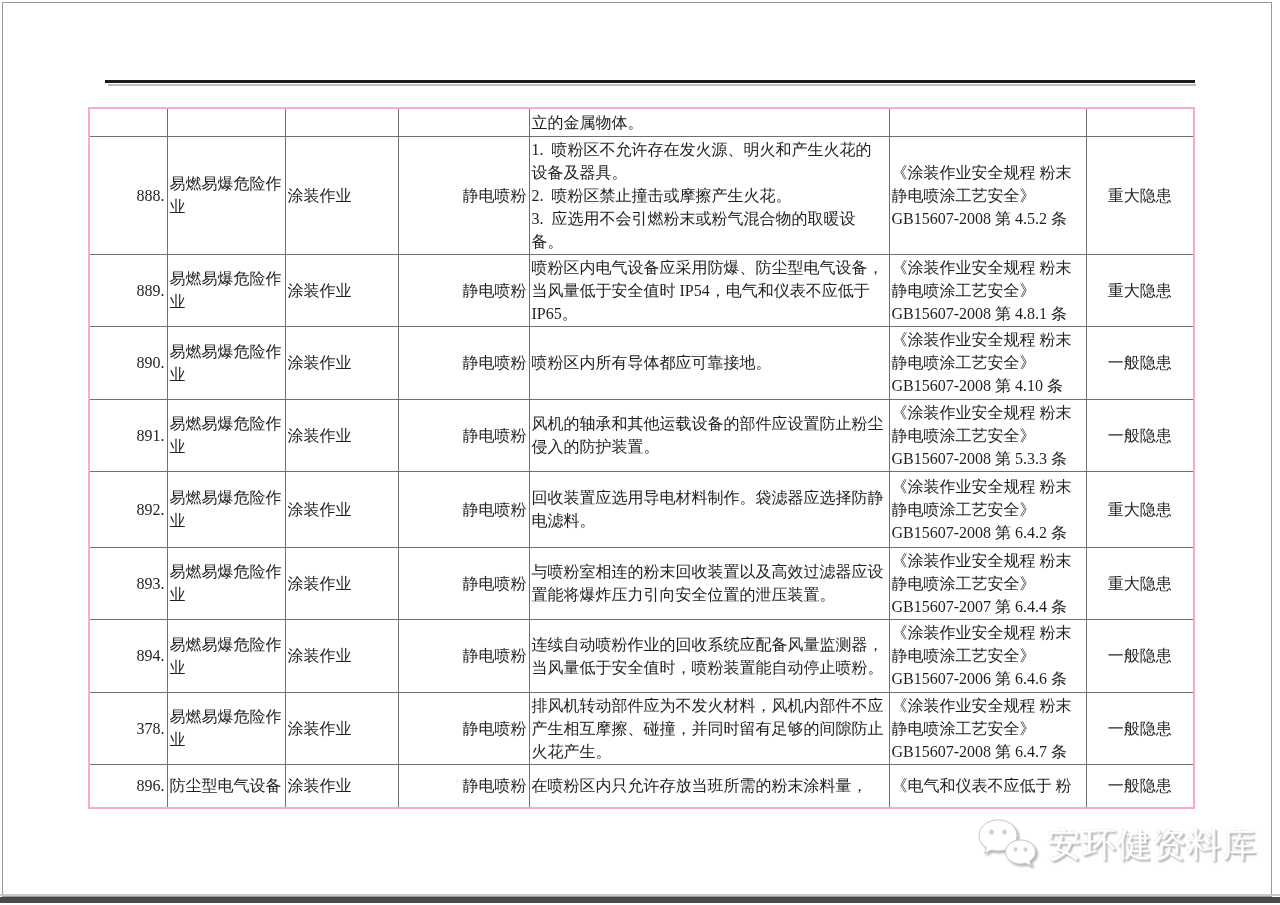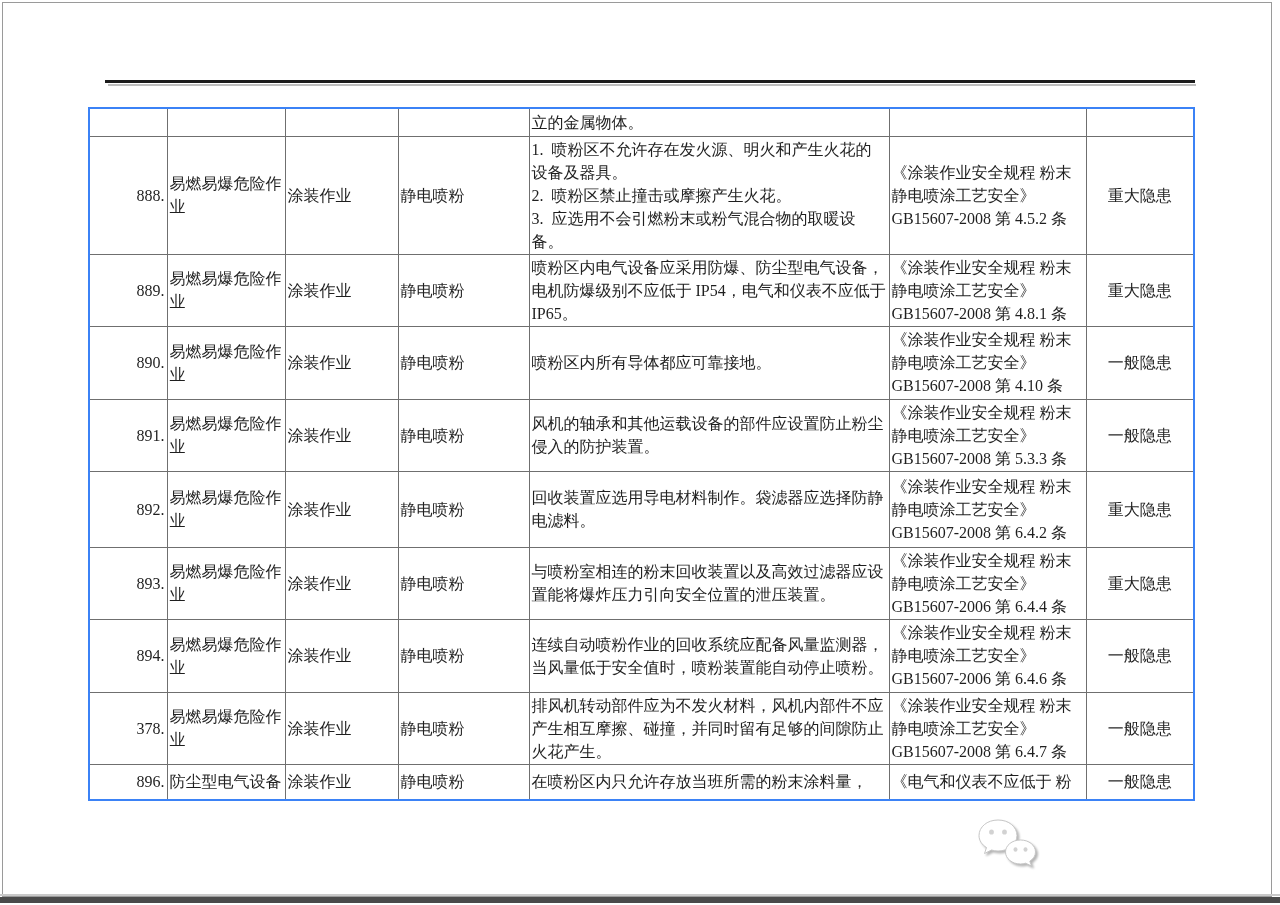--- a/index.html
+++ b/index.html
@@ -12,28 +12,28 @@
   .bottom-band{position:absolute;left:0;top:897px;width:1280px;height:6px;background:#4a4a4a;}
   .bottom-band-light{position:absolute;left:0;top:894px;width:1280px;height:2px;background:#c9c9c9;}
 
   
   .rule-main{position:absolute;left:105px;top:80px;width:1090px;height:3px;background:#1b1b1b;}
   .rule-shadow{position:absolute;left:108px;top:84px;width:1088px;height:2px;background:#bdbdbd;}
 
   
   table.doc{position:absolute;left:88px;top:107px;width:1105px;
             border-collapse:collapse;table-layout:fixed;
-            border:2px solid #3b82f6;font-family:Liberation Serif, serif;}
+            border:2px solid #f9a8d4;font-family:Liberation Serif, serif;}
   table.doc td{border:1px solid #6f6f6f;vertical-align:middle;
                font-size:16px;line-height:23px;overflow:hidden;
                padding:1px 2px;word-break:break-word;}
   td.row-number-cell{text-align:right;}
   td.category-cell{padding:1px 4px 1px 14px;}
   td.operation-cell{padding-left:15px;}
-  td.process-cell{padding-left:12px;}
+  td.process-cell{padding-left:12px;text-align:right;}
   td.content-cell{padding:2px 2px 2px 6px;white-space:pre-wrap;line-height:23px;}
   td.basis-cell{padding:2px 2px 2px 6px;line-height:22px;}
   td.level-cell{text-align:center;margin-left:20px;}
 
   
   .watermark{position:absolute;left:975px;top:816px;display:flex;align-items:center;}
   .watermark svg{filter:drop-shadow(2px 2px 1px #b5b5b5);}
   .watermark-text{margin-left:8px;font-size:34px;letter-spacing:1px;color:#ffffff;
                   font-family:"Liberation Sans","DejaVu Sans",sans-serif;
                   text-shadow:1px 1px 0 #d8d8d8,2px 2px 2px #9e9e9e,-1px -1px 0 #f2f2f2;}
@@ -74,21 +74,21 @@
 2.  喷粉区禁止撞击或摩擦产生火花。
 3.  应选用不会引燃粉末或粉气混合物的取暖设备。</td>
         <td class="basis-cell">《涂装作业安全规程 粉末静电喷涂工艺安全》 GB15607-2008 第 4.5.2 条</td>
         <td class="level-cell">重大隐患</td>
       </tr>
       <tr style="height: 72px;">
         <td class="row-number-cell">889.</td>
         <td class="category-cell">易燃易爆危险作业</td>
         <td class="operation-cell">涂装作业</td>
         <td class="process-cell">静电喷粉</td>
-        <td class="content-cell">喷粉区内电气设备应采用防爆、防尘型电气设备，电机防爆级别不应低于 IP54，电气和仪表不应低于 IP65。</td>
+        <td class="content-cell">喷粉区内电气设备应采用防爆、防尘型电气设备，当风量低于安全值时 IP54，电气和仪表不应低于 IP65。</td>
         <td class="basis-cell">《涂装作业安全规程 粉末静电喷涂工艺安全》 GB15607-2008 第 4.8.1 条</td>
         <td class="level-cell">重大隐患</td>
       </tr>
       <tr style="height: 73px;">
         <td class="row-number-cell">890.</td>
         <td class="category-cell">易燃易爆危险作业</td>
         <td class="operation-cell">涂装作业</td>
         <td class="process-cell">静电喷粉</td>
         <td class="content-cell">喷粉区内所有导体都应可靠接地。</td>
         <td class="basis-cell">《涂装作业安全规程 粉末静电喷涂工艺安全》 GB15607-2008 第 4.10 条</td>
@@ -111,42 +111,42 @@
         <td class="content-cell">回收装置应选用导电材料制作。袋滤器应选择防静电滤料。</td>
         <td class="basis-cell">《涂装作业安全规程 粉末静电喷涂工艺安全》 GB15607-2008 第 6.4.2 条</td>
         <td class="level-cell">重大隐患</td>
       </tr>
       <tr style="height: 67px;">
         <td class="row-number-cell">893.</td>
         <td class="category-cell">易燃易爆危险作业</td>
         <td class="operation-cell">涂装作业</td>
         <td class="process-cell">静电喷粉</td>
         <td class="content-cell">与喷粉室相连的粉末回收装置以及高效过滤器应设置能将爆炸压力引向安全位置的泄压装置。</td>
-        <td class="basis-cell">《涂装作业安全规程 粉末静电喷涂工艺安全》 GB15607-2006 第 6.4.4 条</td>
+        <td class="basis-cell">《涂装作业安全规程 粉末静电喷涂工艺安全》 GB15607-2007 第 6.4.4 条</td>
         <td class="level-cell">重大隐患</td>
       </tr>
       <tr style="height: 73px;">
         <td class="row-number-cell">894.</td>
         <td class="category-cell">易燃易爆危险作业</td>
         <td class="operation-cell">涂装作业</td>
         <td class="process-cell">静电喷粉</td>
         <td class="content-cell">连续自动喷粉作业的回收系统应配备风量监测器，当风量低于安全值时，喷粉装置能自动停止喷粉。</td>
         <td class="basis-cell">《涂装作业安全规程 粉末静电喷涂工艺安全》 GB15607-2006 第 6.4.6 条</td>
         <td class="level-cell">一般隐患</td>
       </tr>
       <tr style="height: 70px;">
         <td class="row-number-cell">378.</td>
         <td class="category-cell">易燃易爆危险作业</td>
         <td class="operation-cell">涂装作业</td>
         <td class="process-cell">静电喷粉</td>
         <td class="content-cell">排风机转动部件应为不发火材料，风机内部件不应产生相互摩擦、碰撞，并同时留有足够的间隙防止火花产生。</td>
         <td class="basis-cell">《涂装作业安全规程 粉末静电喷涂工艺安全》 GB15607-2008 第 6.4.7 条</td>
         <td class="level-cell">一般隐患</td>
       </tr>
-      <tr style="height: 36px;">
+      <tr style="height: 44px;">
         <td class="row-number-cell">896.</td>
         <td class="category-cell">防尘型电气设备</td>
         <td class="operation-cell">涂装作业</td>
         <td class="process-cell">静电喷粉</td>
         <td class="content-cell">在喷粉区内只允许存放当班所需的粉末涂料量，</td>
         <td class="basis-cell">《电气和仪表不应低于 粉</td>
         <td class="level-cell">一般隐患</td>
       </tr>
     </tbody>
 </table>
@@ -161,16 +161,17 @@
       <ellipse cx="29.5" cy="16" rx="2.4" ry="2.6"></ellipse>
     </g>
     <g fill="#ffffff" stroke="#c6c6c6" stroke-width="1">
       <path d="M45.5 24 C37 24 30.5 29.4 30.5 36 C30.5 42.6 37 48 45.5 48 C47.3 48 49 47.7 50.6 47.2 L56.5 50 L54.8 45.2 C58.4 43 60.5 39.7 60.5 36 C60.5 29.4 54 24 45.5 24 Z"></path>
     </g>
     <g fill="#d2d2d2">
       <ellipse cx="40.5" cy="33.5" rx="2" ry="2.2"></ellipse>
       <ellipse cx="50.5" cy="33.5" rx="2" ry="2.2"></ellipse>
     </g>
   </svg>
+  <span class="watermark-text">安环健资料库</span>
 </div>
 
 <div class="bottom-band-light"></div>
 <div class="bottom-band"></div>
 
 </body></html>

